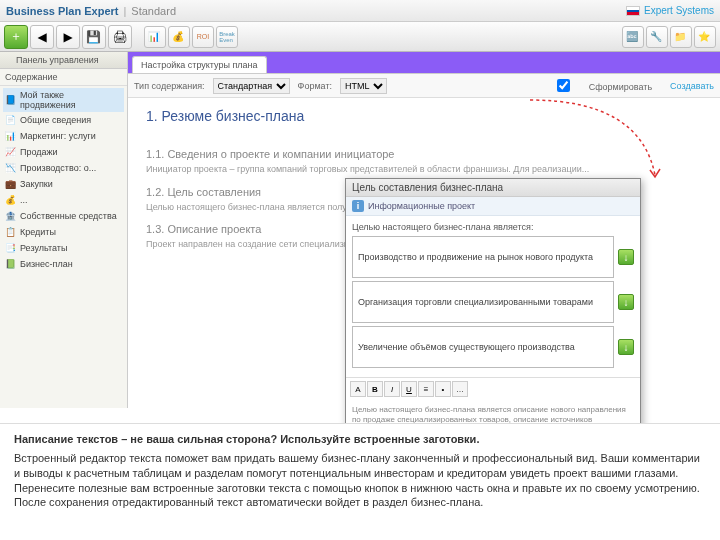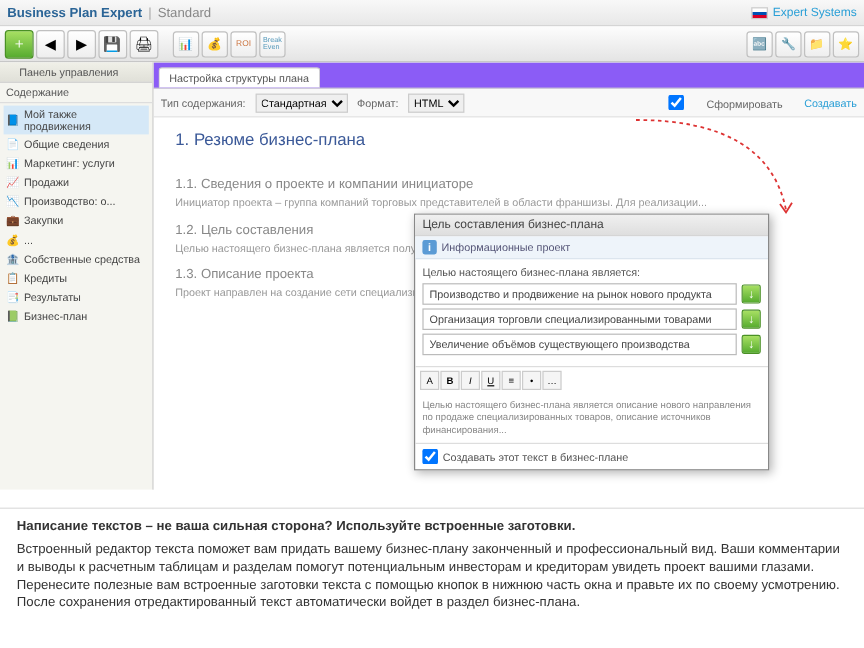--- a/index.html
+++ b/index.html
@@ -33,21 +33,21 @@
 .doc h1{color:#3b5998;font-size:14px;font-weight:normal;margin-bottom:24px}
 .doc h2{color:#888;font-size:11px;font-weight:normal;margin:10px 0 4px}
 .doc p{font-size:9px;color:#999;line-height:1.3;filter:blur(0.4px)}
 .popup{position:absolute;left:345px;top:178px;width:296px;background:#fff;border:1px solid #888;box-shadow:2px 2px 8px rgba(0,0,0,.3);font-size:9px}
 .popup-title{background:linear-gradient(#f0f0f0,#dedede);padding:3px 6px;border-bottom:1px solid #ccc;color:#444;font-size:10px}
 .popup-sub{background:#eef4fa;padding:3px 6px;border-bottom:1px solid #dce5ee;color:#557;display:flex;align-items:center;gap:4px}
 .popup-sub .info-ico{width:12px;height:12px;background:#5b9bd5;border-radius:2px;color:#fff;display:flex;align-items:center;justify-content:center;font-size:9px;font-weight:bold}
 .popup-body{padding:6px}
 .popup-lbl{font-size:9px;color:#555;margin-bottom:4px}
 .opt-row{display:flex;align-items:center;gap:4px;margin-bottom:3px}
-.opt-row .box{flex:1;border:1px solid #bbb;padding:3px 5px;font-size:9px;background:#fff;color:#444}
+.opt-row .box{flex:1;border:1px solid #bbb;padding:15px 5px;font-size:9px;background:#fff;color:#444}
 .arr-btn{width:16px;height:16px;background:linear-gradient(#a8e063,#56ab2f);border:1px solid #4a9025;border-radius:2px;color:#fff;display:flex;align-items:center;justify-content:center;cursor:pointer;font-size:10px}
 .popup-tb{border-top:1px solid #ddd;padding:3px 4px;display:flex;gap:1px}
 .popup-tb .pbtn{width:16px;height:16px;border:1px solid #ccc;background:#f5f5f5;font-size:8px;display:flex;align-items:center;justify-content:center;cursor:pointer}
 .popup-txt{padding:5px 6px;font-size:8px;color:#888;line-height:1.3;filter:blur(0.3px)}
 .popup-foot{border-top:1px solid #ddd;padding:4px 6px;display:flex;align-items:center;gap:4px;font-size:9px;color:#555}
 .arrow-path{position:absolute;left:520px;top:95px;width:150px;height:90px;pointer-events:none}
 .caption{position:absolute;left:0;right:0;bottom:0;height:117px;background:#fff;border-top:1px solid #ddd;padding:8px 14px;font-size:11px;color:#333;line-height:1.35}
 .caption .bold{font-weight:bold;margin-bottom:4px}
 </style>
 </head>

